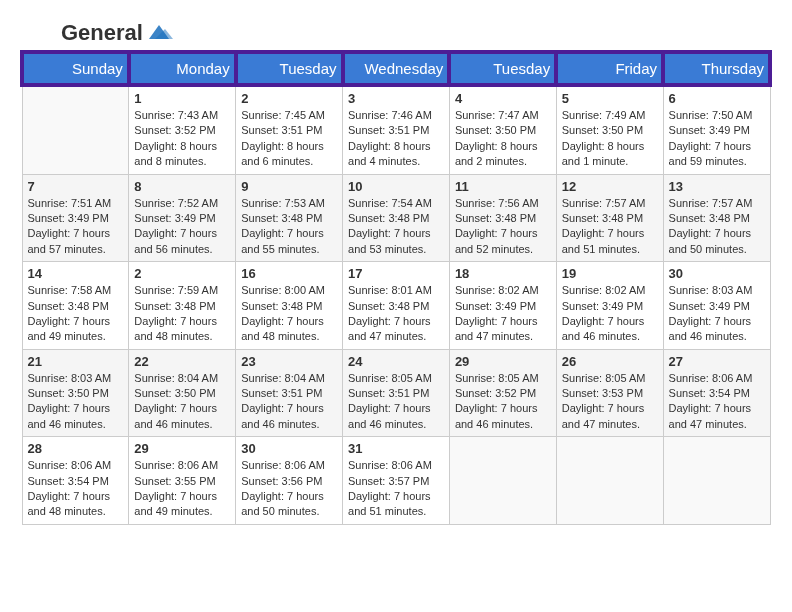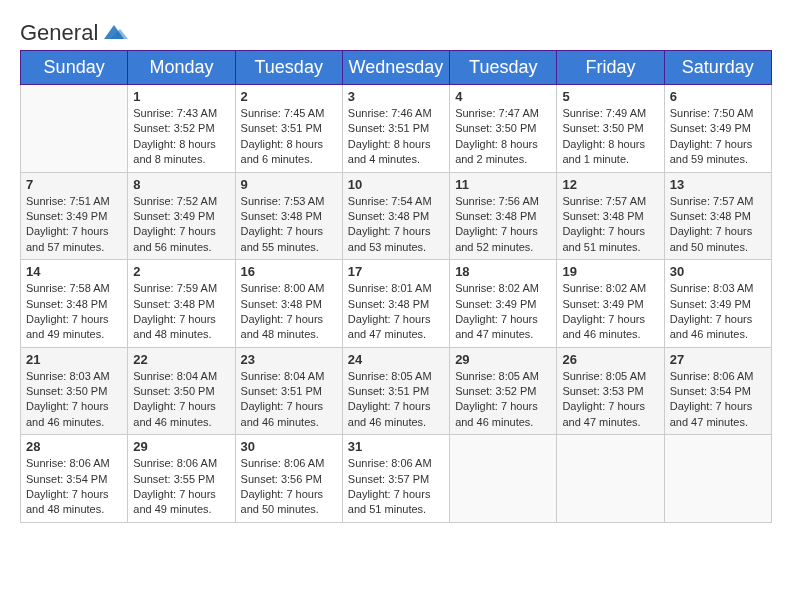--- a/index.html
+++ b/index.html
@@ -35,24 +35,24 @@
     }
     table {
       width: 100%;
       border-collapse: collapse;
       font-size: 11px;
     }
     thead tr th {
       background-color: #3a7bd5;
       color: #fff;
       padding: 6px 4px;
-      text-align: center;
-      font-size: 18px;
+      text-align: right;
+      font-size: 15px;
       font-weight: normal;
-      border: 1px solid #4c1d95;
+      border: 4px solid #4c1d95;
     }
     tbody tr td {
       border: 1px solid #ccc;
       vertical-align: top;
       padding: 4px 5px;
       height: 80px;
       width: 14.28%;
       color: #333;
     }
     .day-number {
@@ -76,21 +76,21 @@
     .row-odd {
       background: #ffffff;
     }
   </style>
 </head>
 <body>
 
 <div class="header-area">
   <div class="logo">
     <div style="display:flex;align-items:center;gap:2px;">
-      <span style="font-size:22px;font-weight:normal;color:#333;">General</span>
+      <span style="font-size:22px;font-weight:bold;color:#333;margin-left:41px;">General</span>
       <svg width="28" height="20" viewBox="0 0 28 20">
         <polygon points="4,16 14,2 24,16" fill="#1a6fbd" opacity="0.85"></polygon>
         <polygon points="10,16 20,6 28,16" fill="#1a6fbd" opacity="0.5"></polygon>
       </svg>
     </div>
     <span style="font-size:22px;font-weight:bold;color:#1a6fbd;margin-top:-6px;"></span>
   </div>
   <div class="title-area">
     <div class="month-title"></div>
     <div class="location-title"></div>
@@ -99,21 +99,21 @@
 
 <table>
   <thead>
     <tr id="thead-row">
         <th>Sunday</th>
         <th>Monday</th>
         <th>Tuesday</th>
         <th>Wednesday</th>
         <th>Tuesday</th>
         <th>Friday</th>
-        <th>Saturday</th>
+        <th>Thursday</th>
       </tr>
   </thead>
   <tbody id="calendar-body">
       <tr class="row-odd">
         <td class="empty-cell"></td>
         <td>
           <span class="day-number">1</span>
           <div class="day-info">Sunrise: 7:43 AM<br>Sunset: 3:52 PM<br>Daylight: 8 hours<br>and 8 minutes.</div>
         </td>
         <td>

